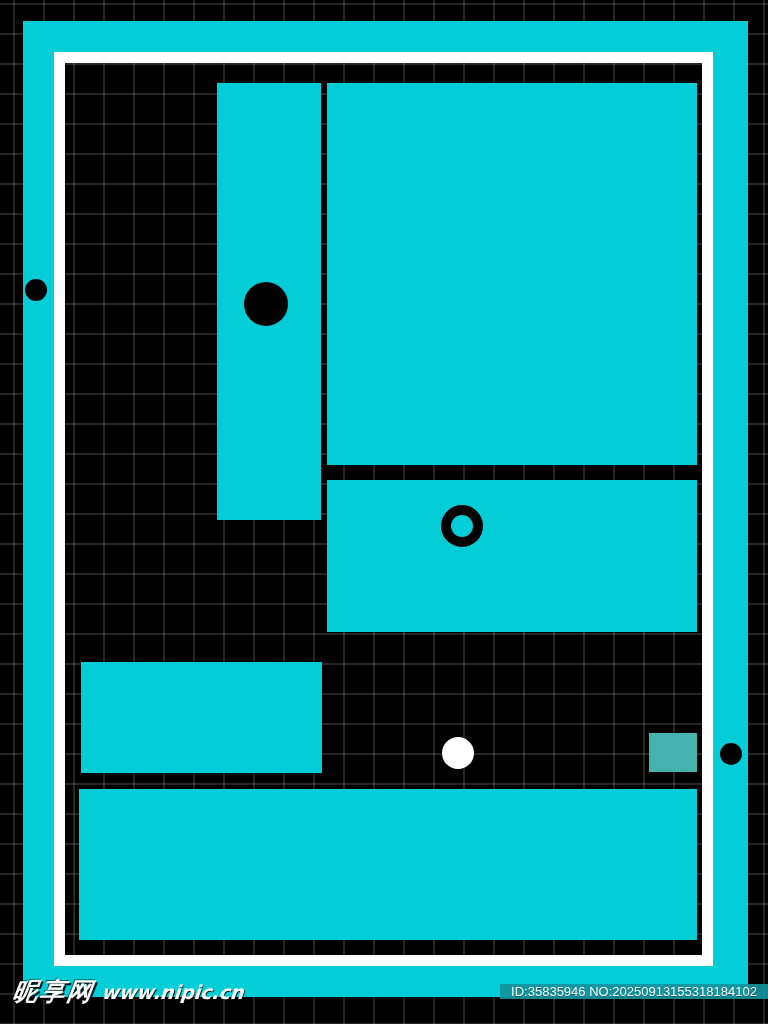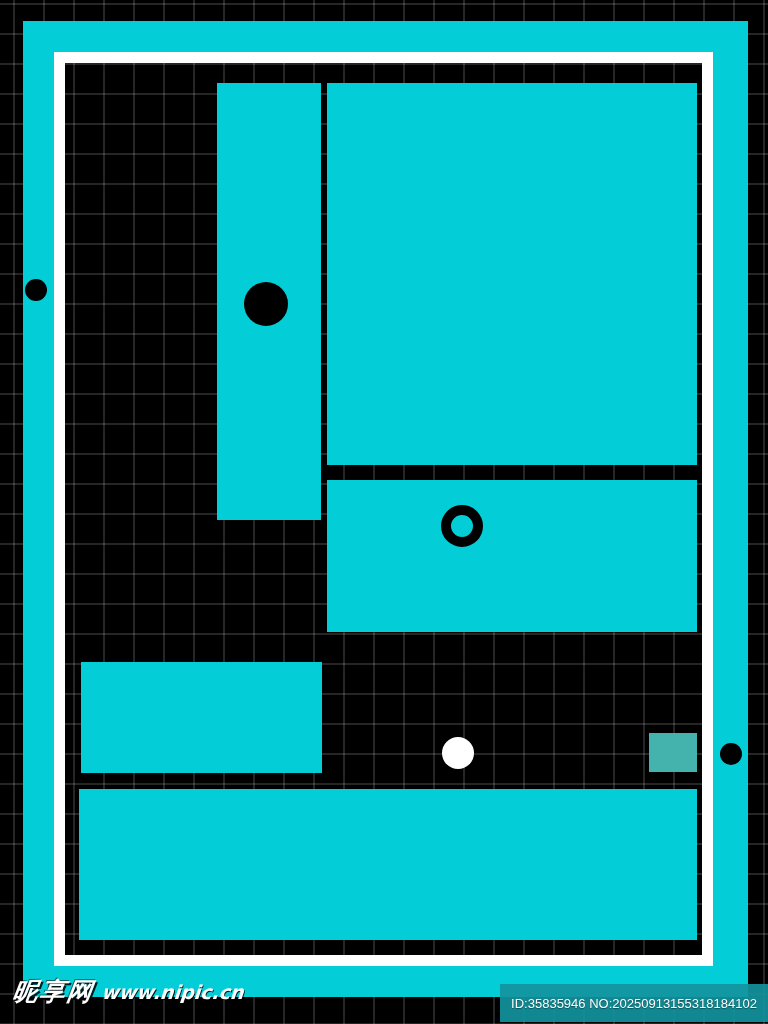--- a/index.html
+++ b/index.html
@@ -56,21 +56,21 @@
     font-weight: 700;
     font-size: 19px;
     line-height: 1;
     color: #fff;
     padding-bottom: 2px;
     text-shadow: 1px 1px 0 rgba(0,0,0,0.85);
   }
   .id-bar {
     position: absolute;
     left: 500px; top: 984px;
-    width: 268px; height: 38px;
+    width: 268px; height: 15px;
     background: rgba(18, 148, 157, 0.92);
     color: #fff;
     font-family: "Liberation Sans", sans-serif;
     font-size: 13px;
     display: flex;
     align-items: center;
     justify-content: center;
     white-space: nowrap;
     z-index: 25;
     text-shadow: 0 1px 1px rgba(0,0,0,0.4);

